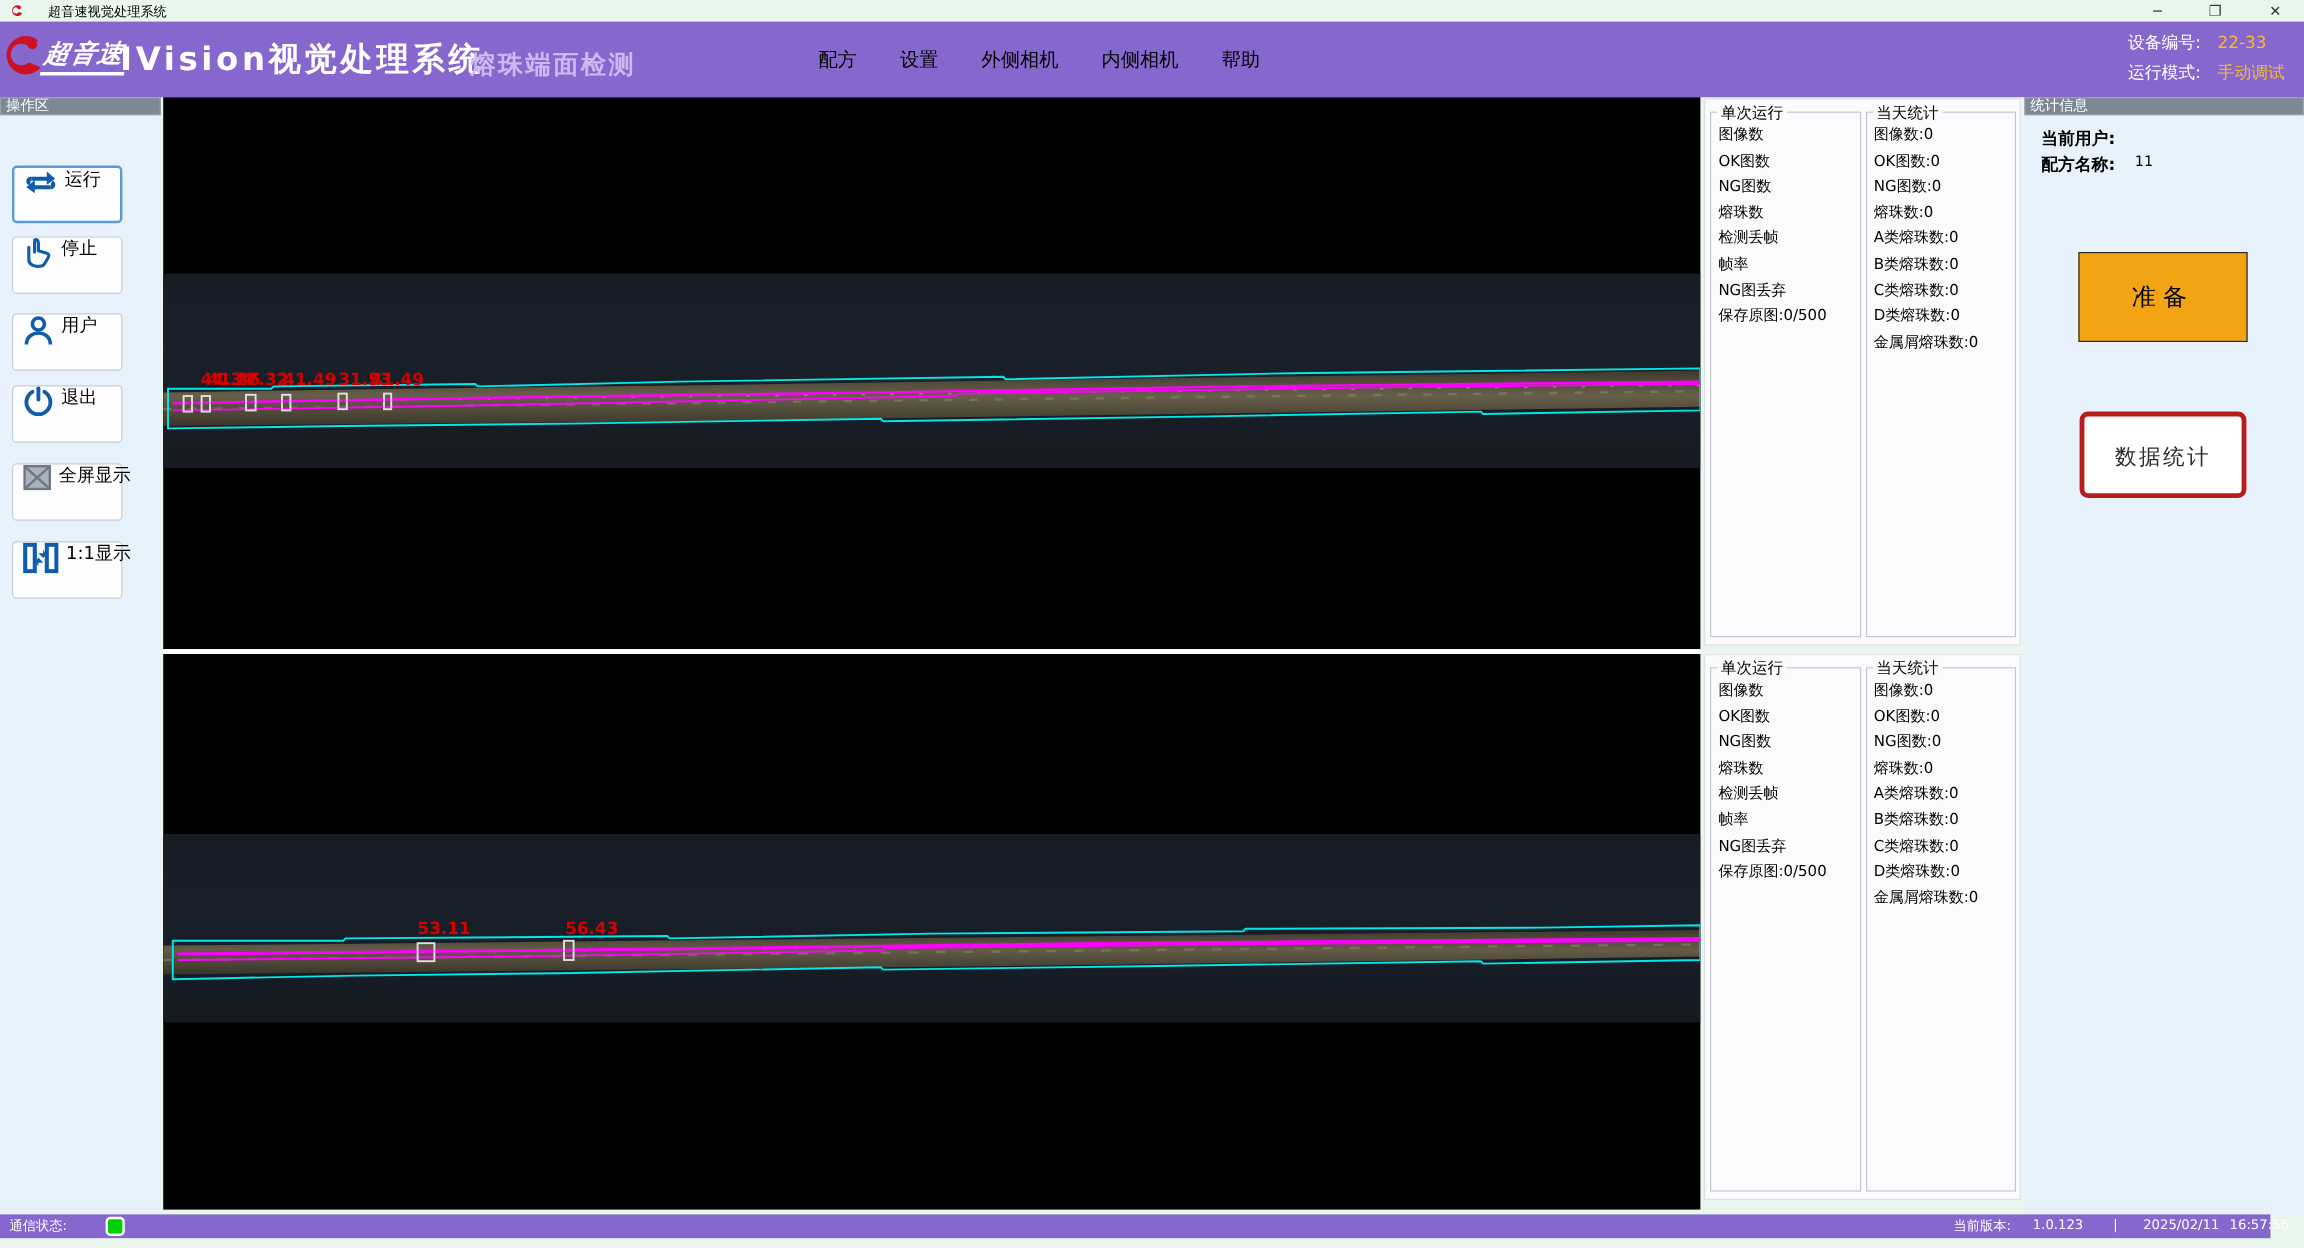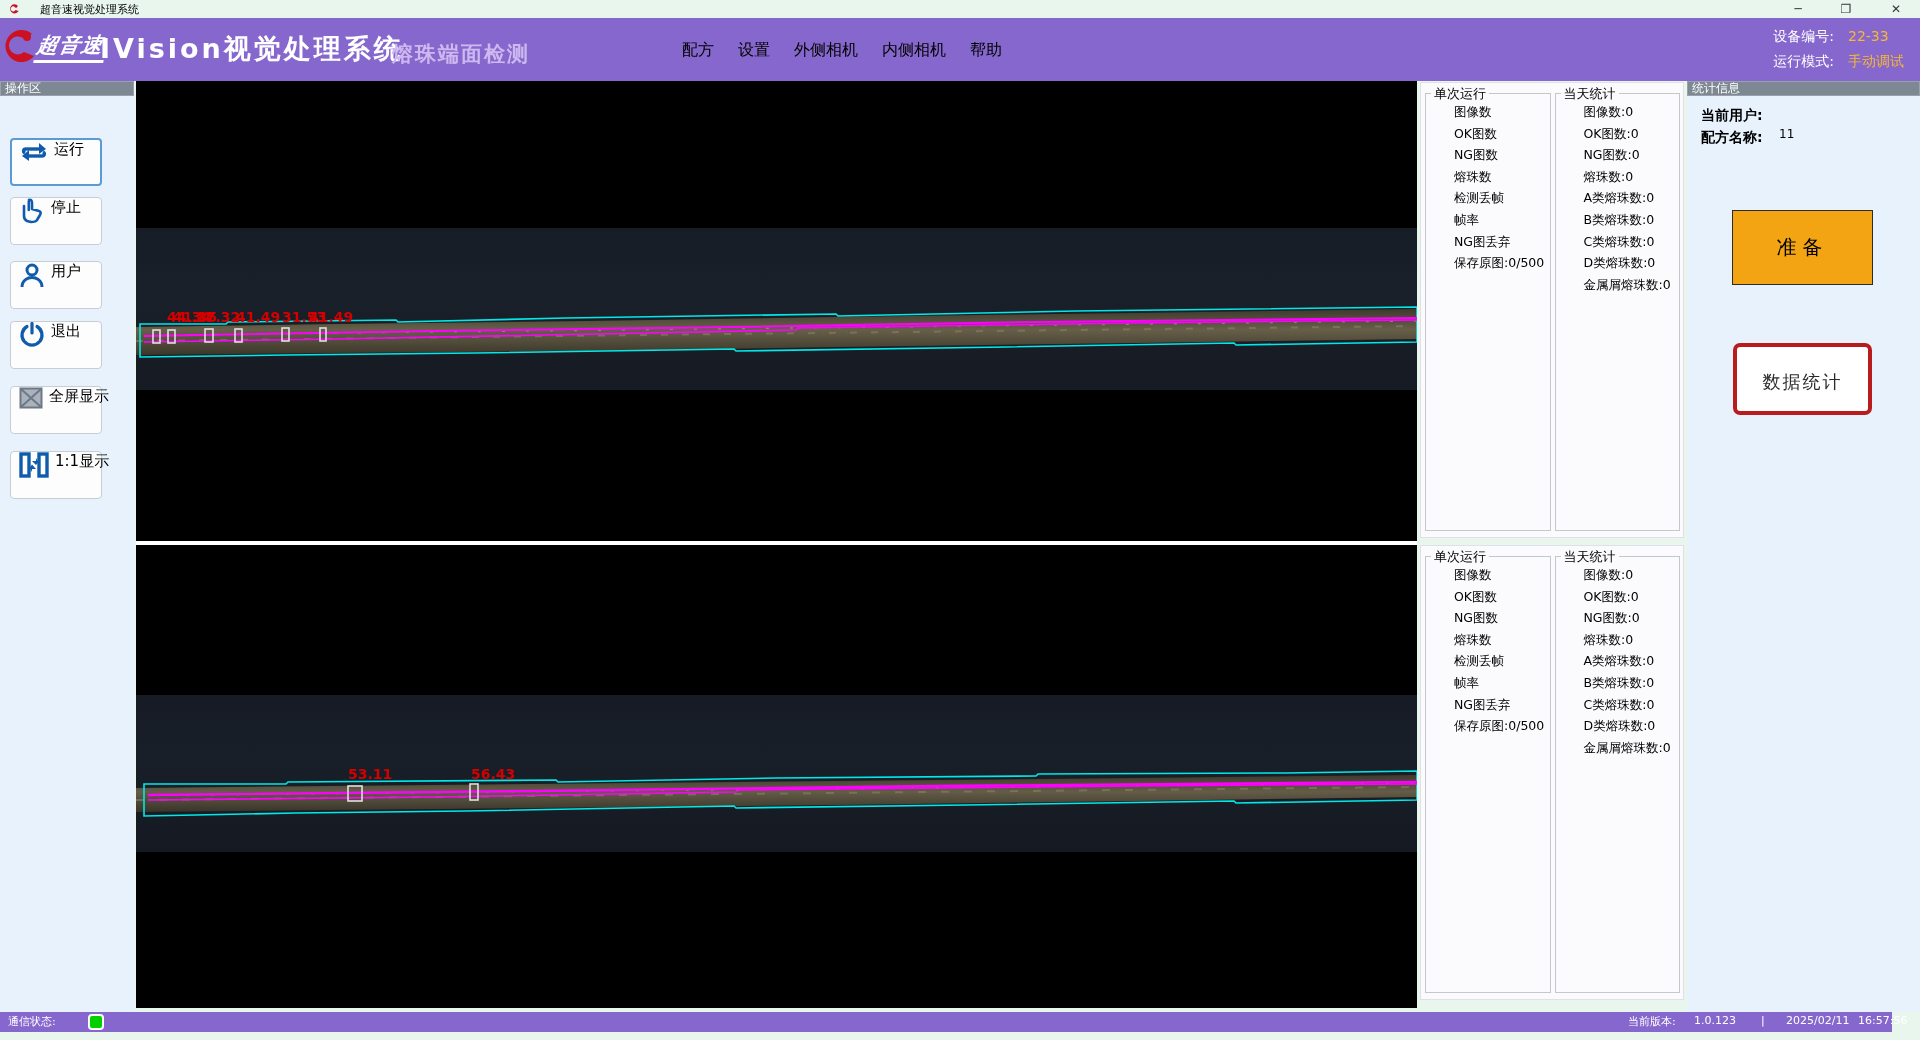--- a/index.html
+++ b/index.html
@@ -14,21 +14,21 @@
   .win-btn { position:absolute; top:0; width:44px; height:18px; text-align:center; font-size:12px; line-height:18px; color:#333; cursor:default; }
   .win-min { left:1776px; } .win-restore { left:1824px; } .win-close { left:1874px; }
 
   
   .header { position:absolute; left:0; top:18px; width:1920px; height:63px; background:#8667cd; }
   .logo-wrap { position:absolute; left:4px; top:8px; display:flex; align-items:center; }
   .logo-text { font-size:21px; font-weight:bold; font-style:italic; color:#fff; letter-spacing:1px;
                border-bottom:3px solid #fff; transform:skewX(-10deg); padding:0 3px 1px 1px; }
   .app-title { position:absolute; left:100px; top:13px; font-size:27px; color:#fff; letter-spacing:3px; font-weight:bold; white-space:nowrap; }
   .app-subtitle { position:absolute; left:360px; top:22px; font-size:21px; color:#cdb9ef; font-weight:bold; letter-spacing:2px;margin-left:32px; }
-  .menu { position:absolute; left:682px; top:22px; display:flex; }
+  .menu { position:absolute; left:682px; top:22px; display:flex;gap:12px; }
   .menu-item { font-size:16px; color:#000; margin-right:24px; white-space:nowrap; cursor:default; }
   .device-info { position:absolute; right:16px; top:6px; text-align:left; }
   .device-line { font-size:14px; color:#fff; line-height:25px; white-space:nowrap; }
   .device-line .val { color:#f8b831; margin-left:14px; }
 
   
   .sidebar { position:absolute; left:0; top:81px; width:134px; height:931px; background:#e7f2fc; }
   .panel-header { height:15px; background:#7d8893; border:1px solid #99a2ac; color:#fff; font-size:12px; line-height:13px; padding-left:4px; }
   .side-btn { position:absolute; left:10px; width:92px; height:48px; background:#fdfdfd; border:1px solid #c6cdd4; border-radius:4px;
               display:flex; justify-content:flex-start; padding-left:8px; cursor:default; }
@@ -48,21 +48,21 @@
   .overlay-svg { position:absolute; left:0; top:0; }
   .measure-label { position:absolute; font-size:14px; font-weight:bold; color:#d40000; white-space:nowrap; letter-spacing:0; }
 
   
   .stats-panel { position:absolute; left:1420px; width:264px; background:#fbfbfd; border:1px solid #e0e0e6;
                  display:flex; gap:4px; padding:10px 3px 6px 4px; }
   .stats-1 { top:82px; height:456px; }
   .stats-2 { top:545px; height:455px; }
   .groupbox { position:relative; flex:1; border:1px solid #c4c8ce; padding:10px 0 0 0; }
   .groupbox-title { position:absolute; top:-9px; left:5px; background:#fbfbfd; font-size:13px; color:#000; padding:0 3px; white-space:nowrap; }
-  .stat-row { height:21.6px; font-size:12.5px; color:#000; padding-left:6px; white-space:nowrap;margin-left:22px; }
+  .stat-row { height:21.6px; font-size:12.5px; color:#000; padding-left:6px; white-space:nowrap; }
 
   
   .info-panel { position:absolute; left:1687px; top:81px; width:233px; height:931px; background:#e7f2fc; }
   .info-line { position:absolute; font-size:14px; font-weight:bold; color:#000; white-space:nowrap; }
   .info-user { left:14px; top:26px; }
   .info-recipe { left:14px; top:48px; }
   .info-recipe-val { position:absolute; left:92px; top:46px; font-size:12px; font-weight:normal; color:#000; }
   .ready-btn { position:absolute; left:45px; top:129px; width:141px; height:75px; background:#f2a413; border:1px solid #2b2b2b;
                font-size:20px; color:#000; text-align:center; line-height:73px; letter-spacing:6px; cursor:default; }
   .data-stats-btn { position:absolute; left:46px; top:262px; width:139px; height:72px; background:#fff; border:4px solid #b91c1c;

